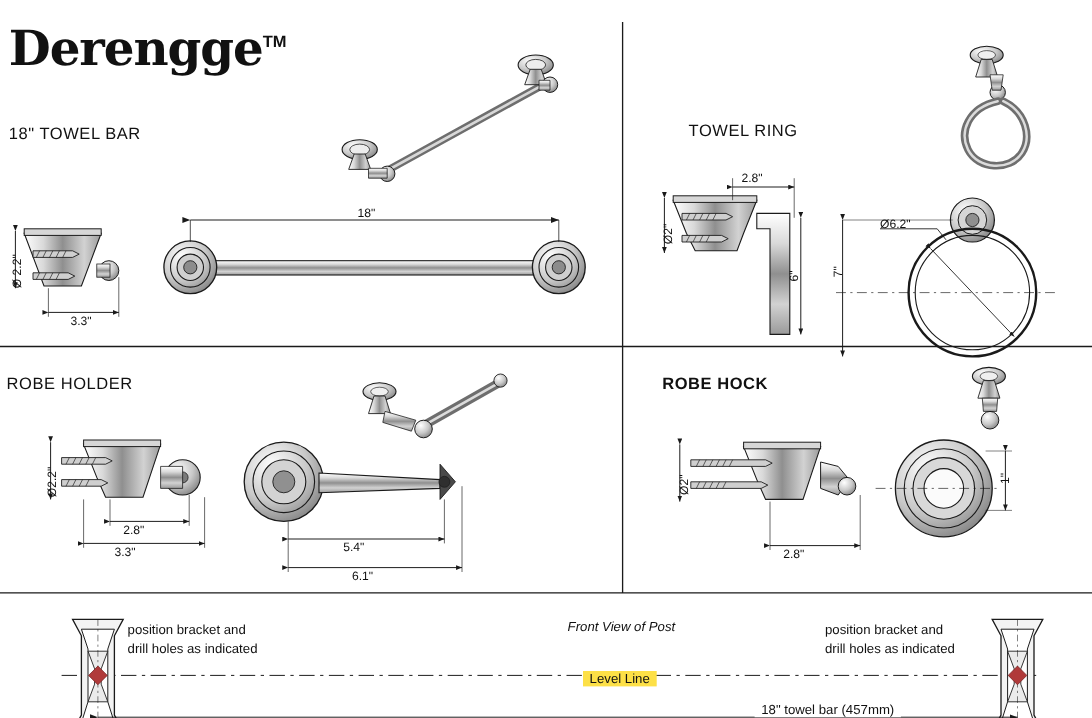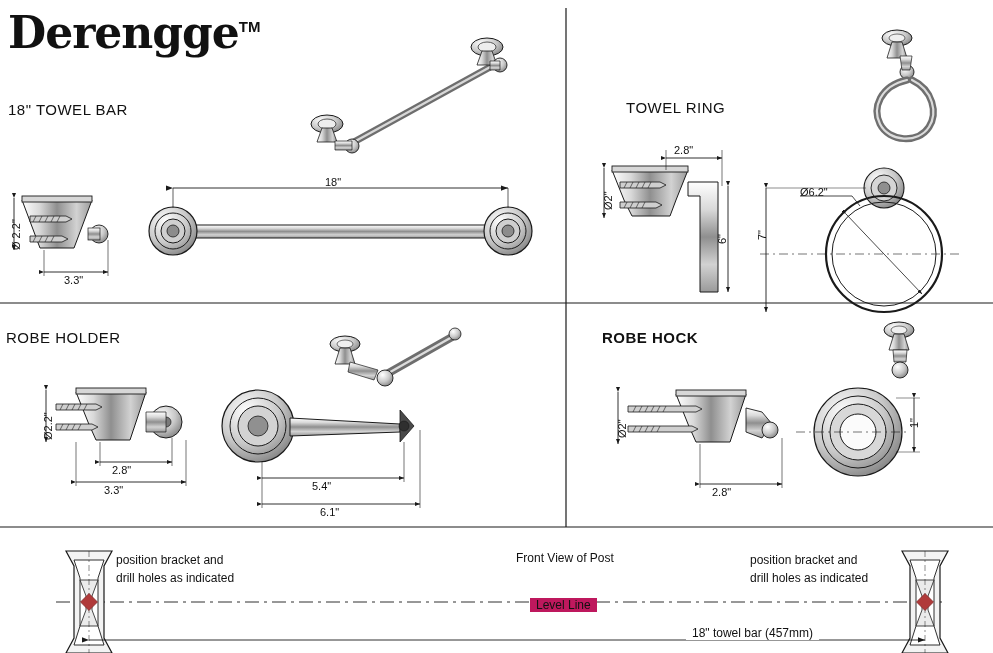--- a/index.html
+++ b/index.html
@@ -4,21 +4,21 @@
 <style>
   html,body{margin:0;padding:0;}
   body{
     width:993px;height:653px;
     background:#ffffff;
     font-family:"Liberation Sans", sans-serif;
     color:#111;
     overflow:hidden;
     position:relative;
   }
-  #sheet{position:absolute;left:0;top:0;width:993px;height:539px;}
+  #sheet{position:absolute;left:0;top:12px;width:993px;height:539px;}
   .abs{position:absolute;}
   .lbl{font-size:15px;letter-spacing:.5px;color:#111;white-space:nowrap;}
   .dim{font-size:11px;color:#111;white-space:nowrap;}
   .note{font-size:12px;color:#111;white-space:nowrap;}
   .rot90{transform:rotate(-90deg);transform-origin:left top;}
   
   #brand{
     position:absolute;left:8px;top:2px;width:345px;height:52px;
     font-family:"DejaVu Serif", serif;
     font-size:44px;
@@ -386,17 +386,17 @@
   </div>
   <div class="abs dim" style="left:712px;top:486px;">2.8"</div>
   <div class="abs dim" style="left:908px;top:428px;">
     <span class="rot90" style="position:absolute;left:0;top:0;">1"</span>
   </div>
 
   <div class="abs note" style="left:116px;top:553px;">position bracket and</div>
   <div class="abs note" style="left:116px;top:571px;">drill holes as indicated</div>
   <div class="abs note" style="left:750px;top:553px;">position bracket and</div>
   <div class="abs note" style="left:750px;top:571px;">drill holes as indicated</div>
-  <div class="abs note" style="left:516px;top:551px;">Front View of Post</div>
-  <div class="abs note" style="left:530px;top:598px;background:#be185d;padding:0 6px;">Level Line</div>
+  <div class="abs note" style="left:516px;top:551px;font-style:italic;">Front View of Post</div>
+  <div class="abs note" style="left:530px;top:598px;background:#fde047;padding:0 6px;">Level Line</div>
   <div class="abs note" style="left:686px;top:626px;background:#fff;padding:0 6px;">18" towel bar (457mm)</div>
 
 </div>
 
 </body></html>

